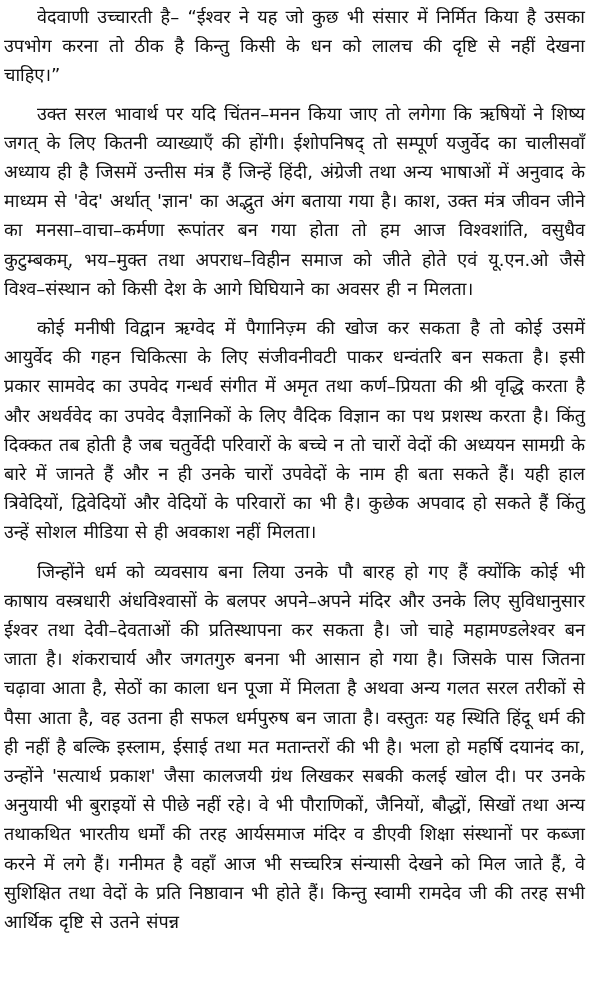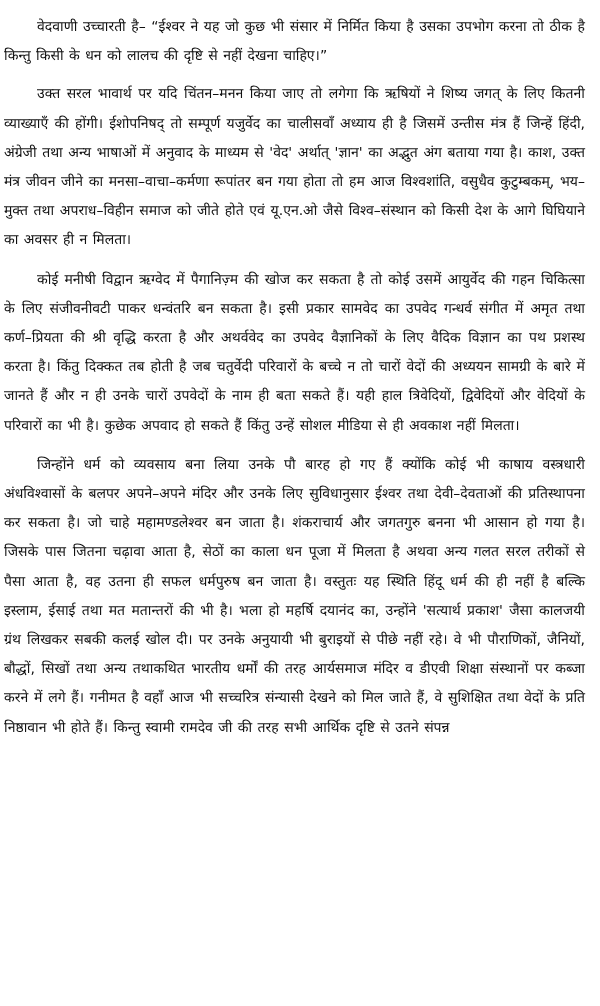--- a/index.html
+++ b/index.html
@@ -7,25 +7,25 @@
       padding: 0;
       background: #ffffff;
     }
     body {
       width: 600px;
       height: 1006px;
       overflow: hidden;
     }
     .page {
       width: 587px;
-      padding: 12px 2px 0 4px;
+      padding: 2px 2px 0 4px;
       box-sizing: border-box;
       color: #111111;
       font-family: "DejaVu Sans", sans-serif;
-      font-size: 14px;
+      font-size: 18px;
       line-height: 29.2px;
     }
     .para {
       margin: 0 0 10px 0;
       text-align: justify;
       text-indent: 33px;
       word-spacing: 1px;
     }
     .para.first {
       margin-bottom: 9px;

